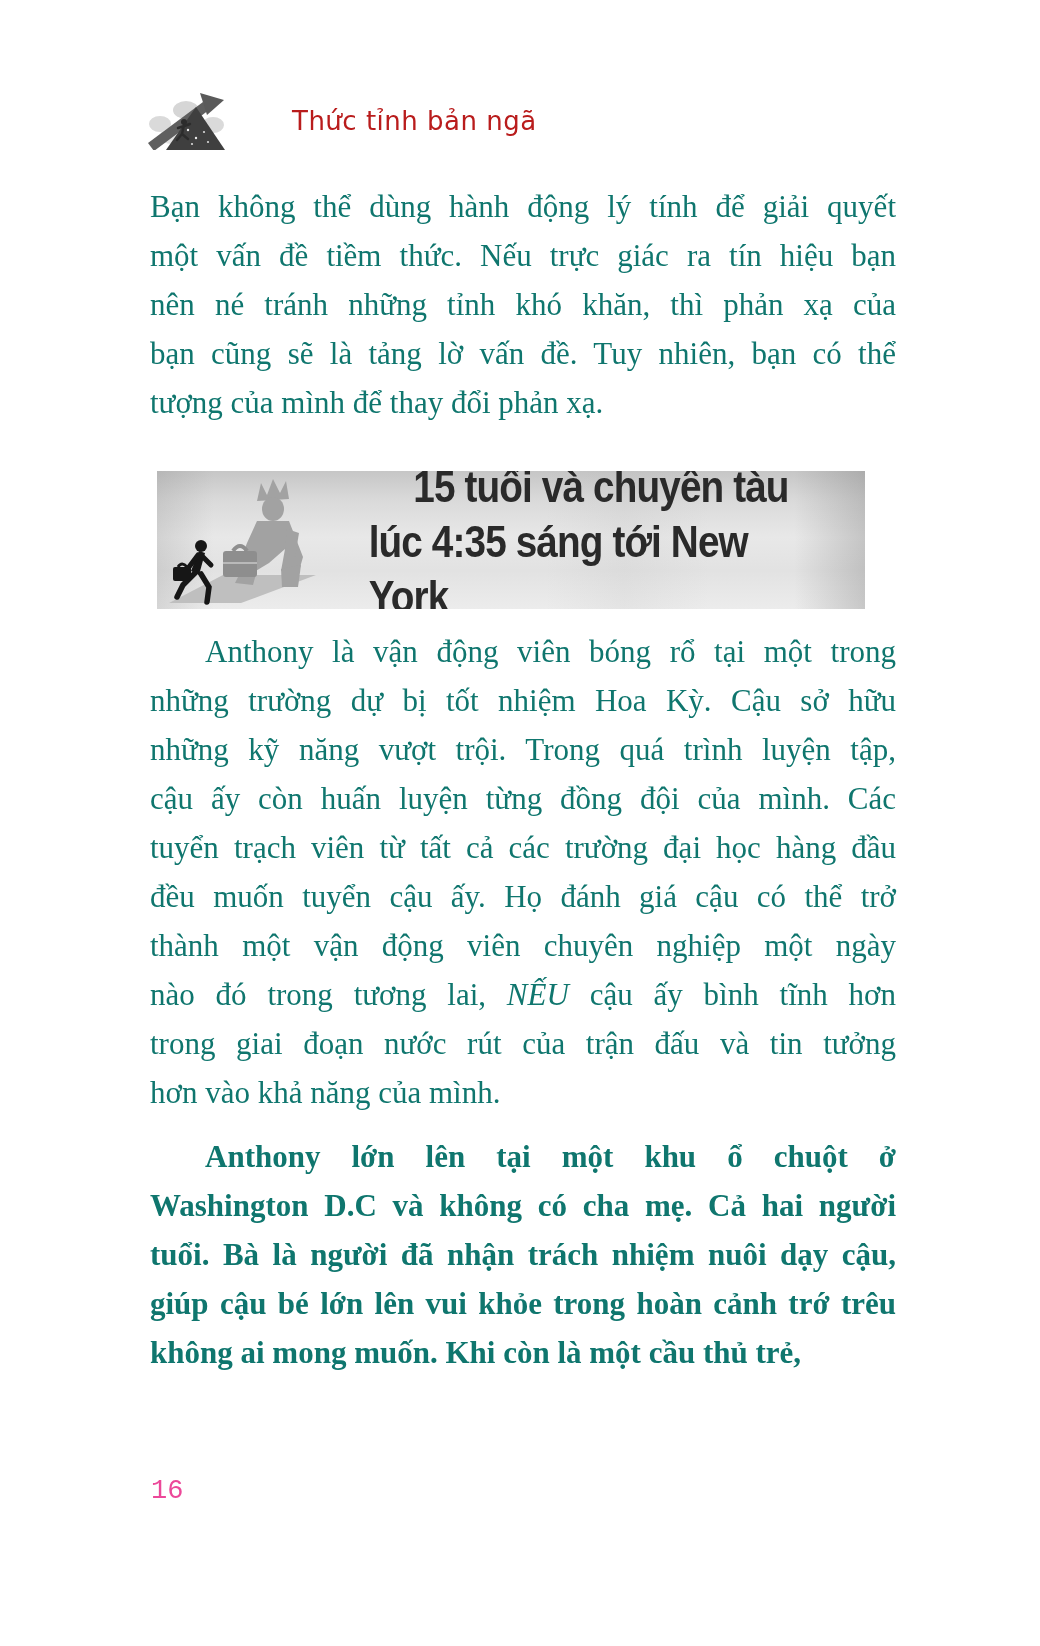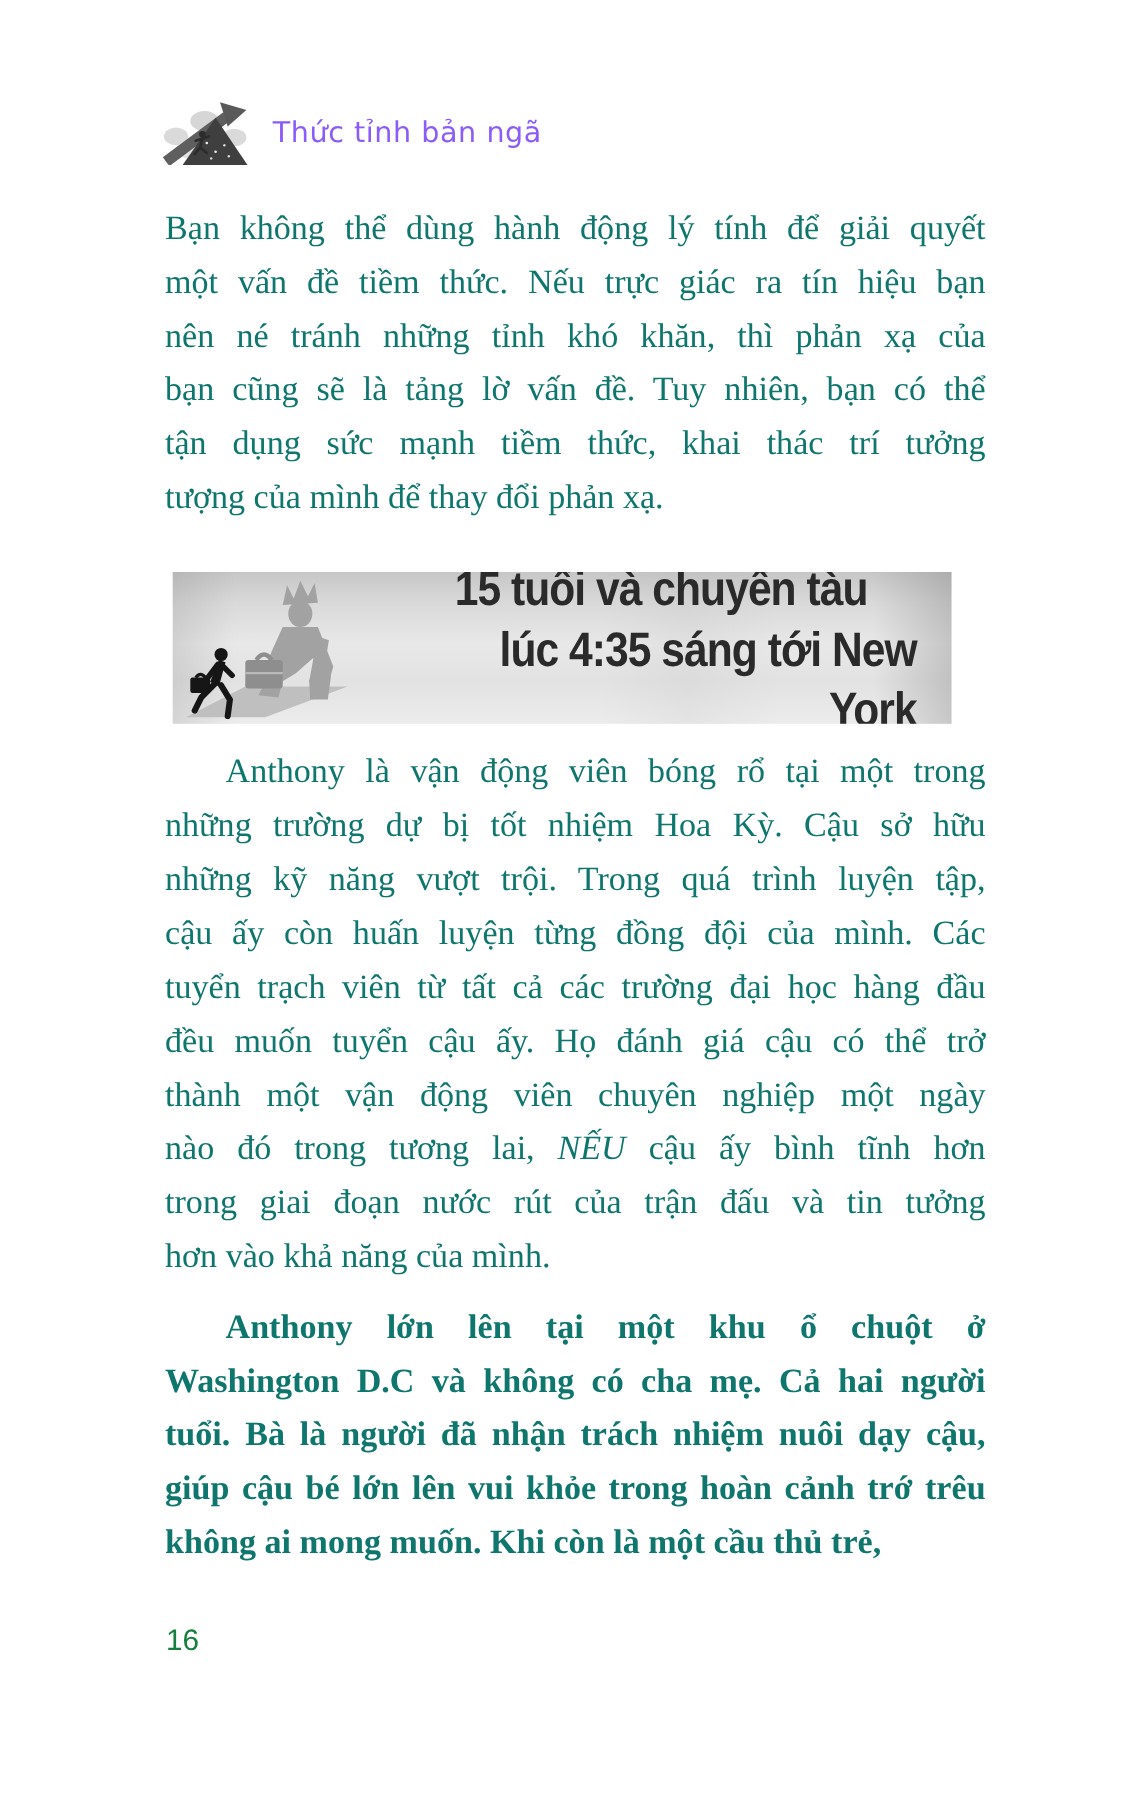--- a/index.html
+++ b/index.html
@@ -20,22 +20,23 @@
     left: 146px;
     top: 92px;
     display: flex;
     align-items: center;
     gap: 22px;
   }
   .logo { width: 80px; height: 58px; flex: 0 0 auto; }
   .running-head {
     font-family: "DejaVu Sans", "Liberation Sans", sans-serif;
     font-size: 26px;
-    color: #8b5cf6;
+    color: #b91c1c;
     letter-spacing: 0.5px;
+    margin-left: 44px;
   }
 
   
   .body-col {
     position: absolute;
     left: 150px;
     top: 182px;
     width: 746px;
   }
   .para {
@@ -52,21 +53,20 @@
   
   .banner {
     position: relative;
     margin: 44px 0 18px 7px;
     width: 708px;
     height: 138px;
     background:
       linear-gradient(90deg, rgba(110,110,110,0.18) 0%, rgba(255,255,255,0) 8%, rgba(255,255,255,0) 55%, rgba(160,160,160,0.10) 66%, rgba(255,255,255,0) 78%, rgba(255,255,255,0) 90%, rgba(105,105,105,0.28) 100%),
       linear-gradient(180deg, #c6c6c6 0%, #d9d9d9 20%, #e8e8e8 48%, #e2e2e2 72%, #ececec 100%);
     overflow: hidden;
-    text-align: right;
   }
   .banner-art {
     position: absolute;
     left: 4px;
     bottom: 0;
     width: 250px;
     height: 138px;
   }
   .banner-text {
     position: absolute;
@@ -87,23 +87,23 @@
     transform-origin: 50% 50%;
     letter-spacing: -1px;
     padding-top: 2px;
   }
 
   
   .page-number {
     position: absolute;
     left: 151px;
     top: 1476px;
-    font-family: Liberation Sans, sans-serif;
+    font-family: Liberation Mono, monospace;
     font-size: 27px;
-    color: #15803d;
+    color: #ec4899;
   }
 </style>
 </head>
 <body>
 
 <div class="page">
 
   <div class="page-header">
     <svg class="logo" viewBox="0 0 80 58" aria-hidden="true">
       <ellipse cx="14" cy="32" rx="11" ry="8" fill="#dadada"></ellipse>
@@ -126,21 +126,20 @@
   </div>
 
   <div class="body-col">
 
     <div id="paras-before">
         <div class="para">
           <div class="line just"><span>Bạn không thể dùng hành động lý tính để giải quyết</span></div>
           <div class="line just"><span>một vấn đề tiềm thức. Nếu trực giác ra tín hiệu bạn</span></div>
           <div class="line just"><span>nên né tránh những tỉnh khó khăn, thì phản xạ của</span></div>
           <div class="line just"><span>bạn cũng sẽ là tảng lờ vấn đề. Tuy nhiên, bạn có thể</span></div>
-          <div class="line just"><span>tận dụng sức mạnh tiềm thức, khai thác trí tưởng</span></div>
           <div class="line"><span>tượng của mình để thay đổi phản xạ.</span></div>
         </div>
       </div>
 
     <div class="banner">
       <svg class="banner-art" viewBox="0 0 250 138" aria-hidden="true">
 
         <polygon points="8,132 80,132 155,104 62,104" fill="#bfbfbf"></polygon>
 
         <g fill="#a2a2a2">

